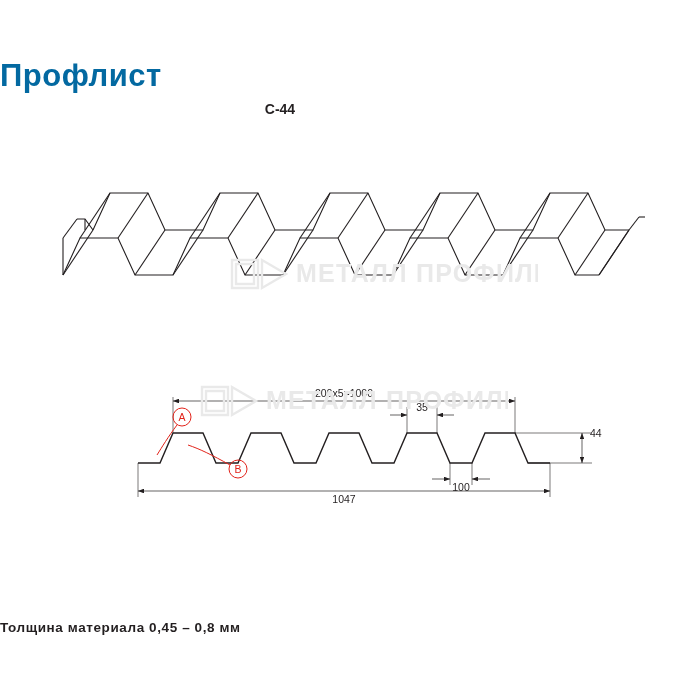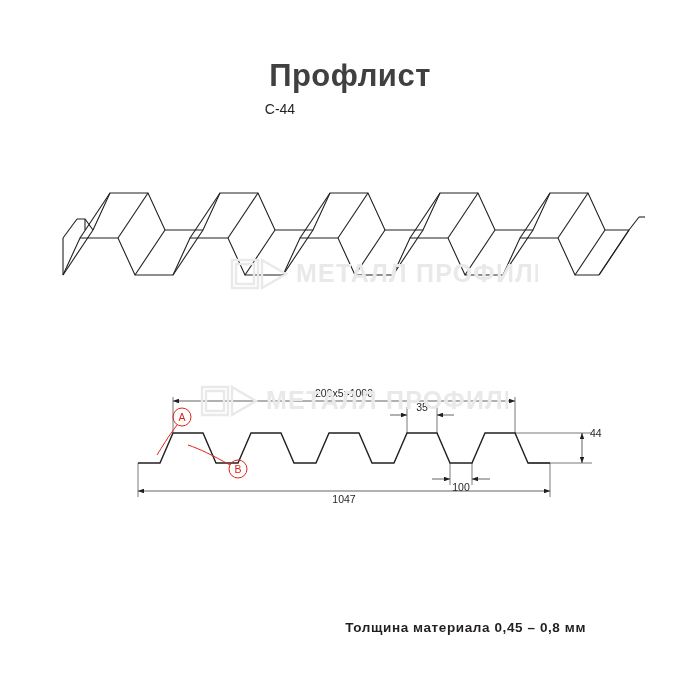--- a/index.html
+++ b/index.html
@@ -19,42 +19,41 @@
     position: absolute;
     left: 0; top: 0;
     width: 700px;
     height: 700px;
   }
   .title {
     position: absolute;
     left: 0;
     top: 58px;
     width: 700px;
-    text-align: center;
     font-size: 31px;
     font-weight: bold;
     letter-spacing: 0.5px;
-    color: #404040;
+    color: #0369a1;
   }
   .subtitle {
     position: absolute;
     left: 0;
     top: 101px;
     width: 560px;
     text-align: center;
     font-size: 14px;
-    font-weight: normal;
+    font-weight: bold;
     color: #231f20;
   }
   .footer-note {
     position: absolute;
     left: 0;
     top: 620px;
     width: 586px;
-    text-align: right;
+    text-align: left;
     font-size: 13.5px;
     font-weight: bold;
     letter-spacing: 0.6px;
     color: #231f20;
   }
   svg { display: block; }
   .iso-wrap {
     position: absolute;
     left: 55px;
     top: 175px;

